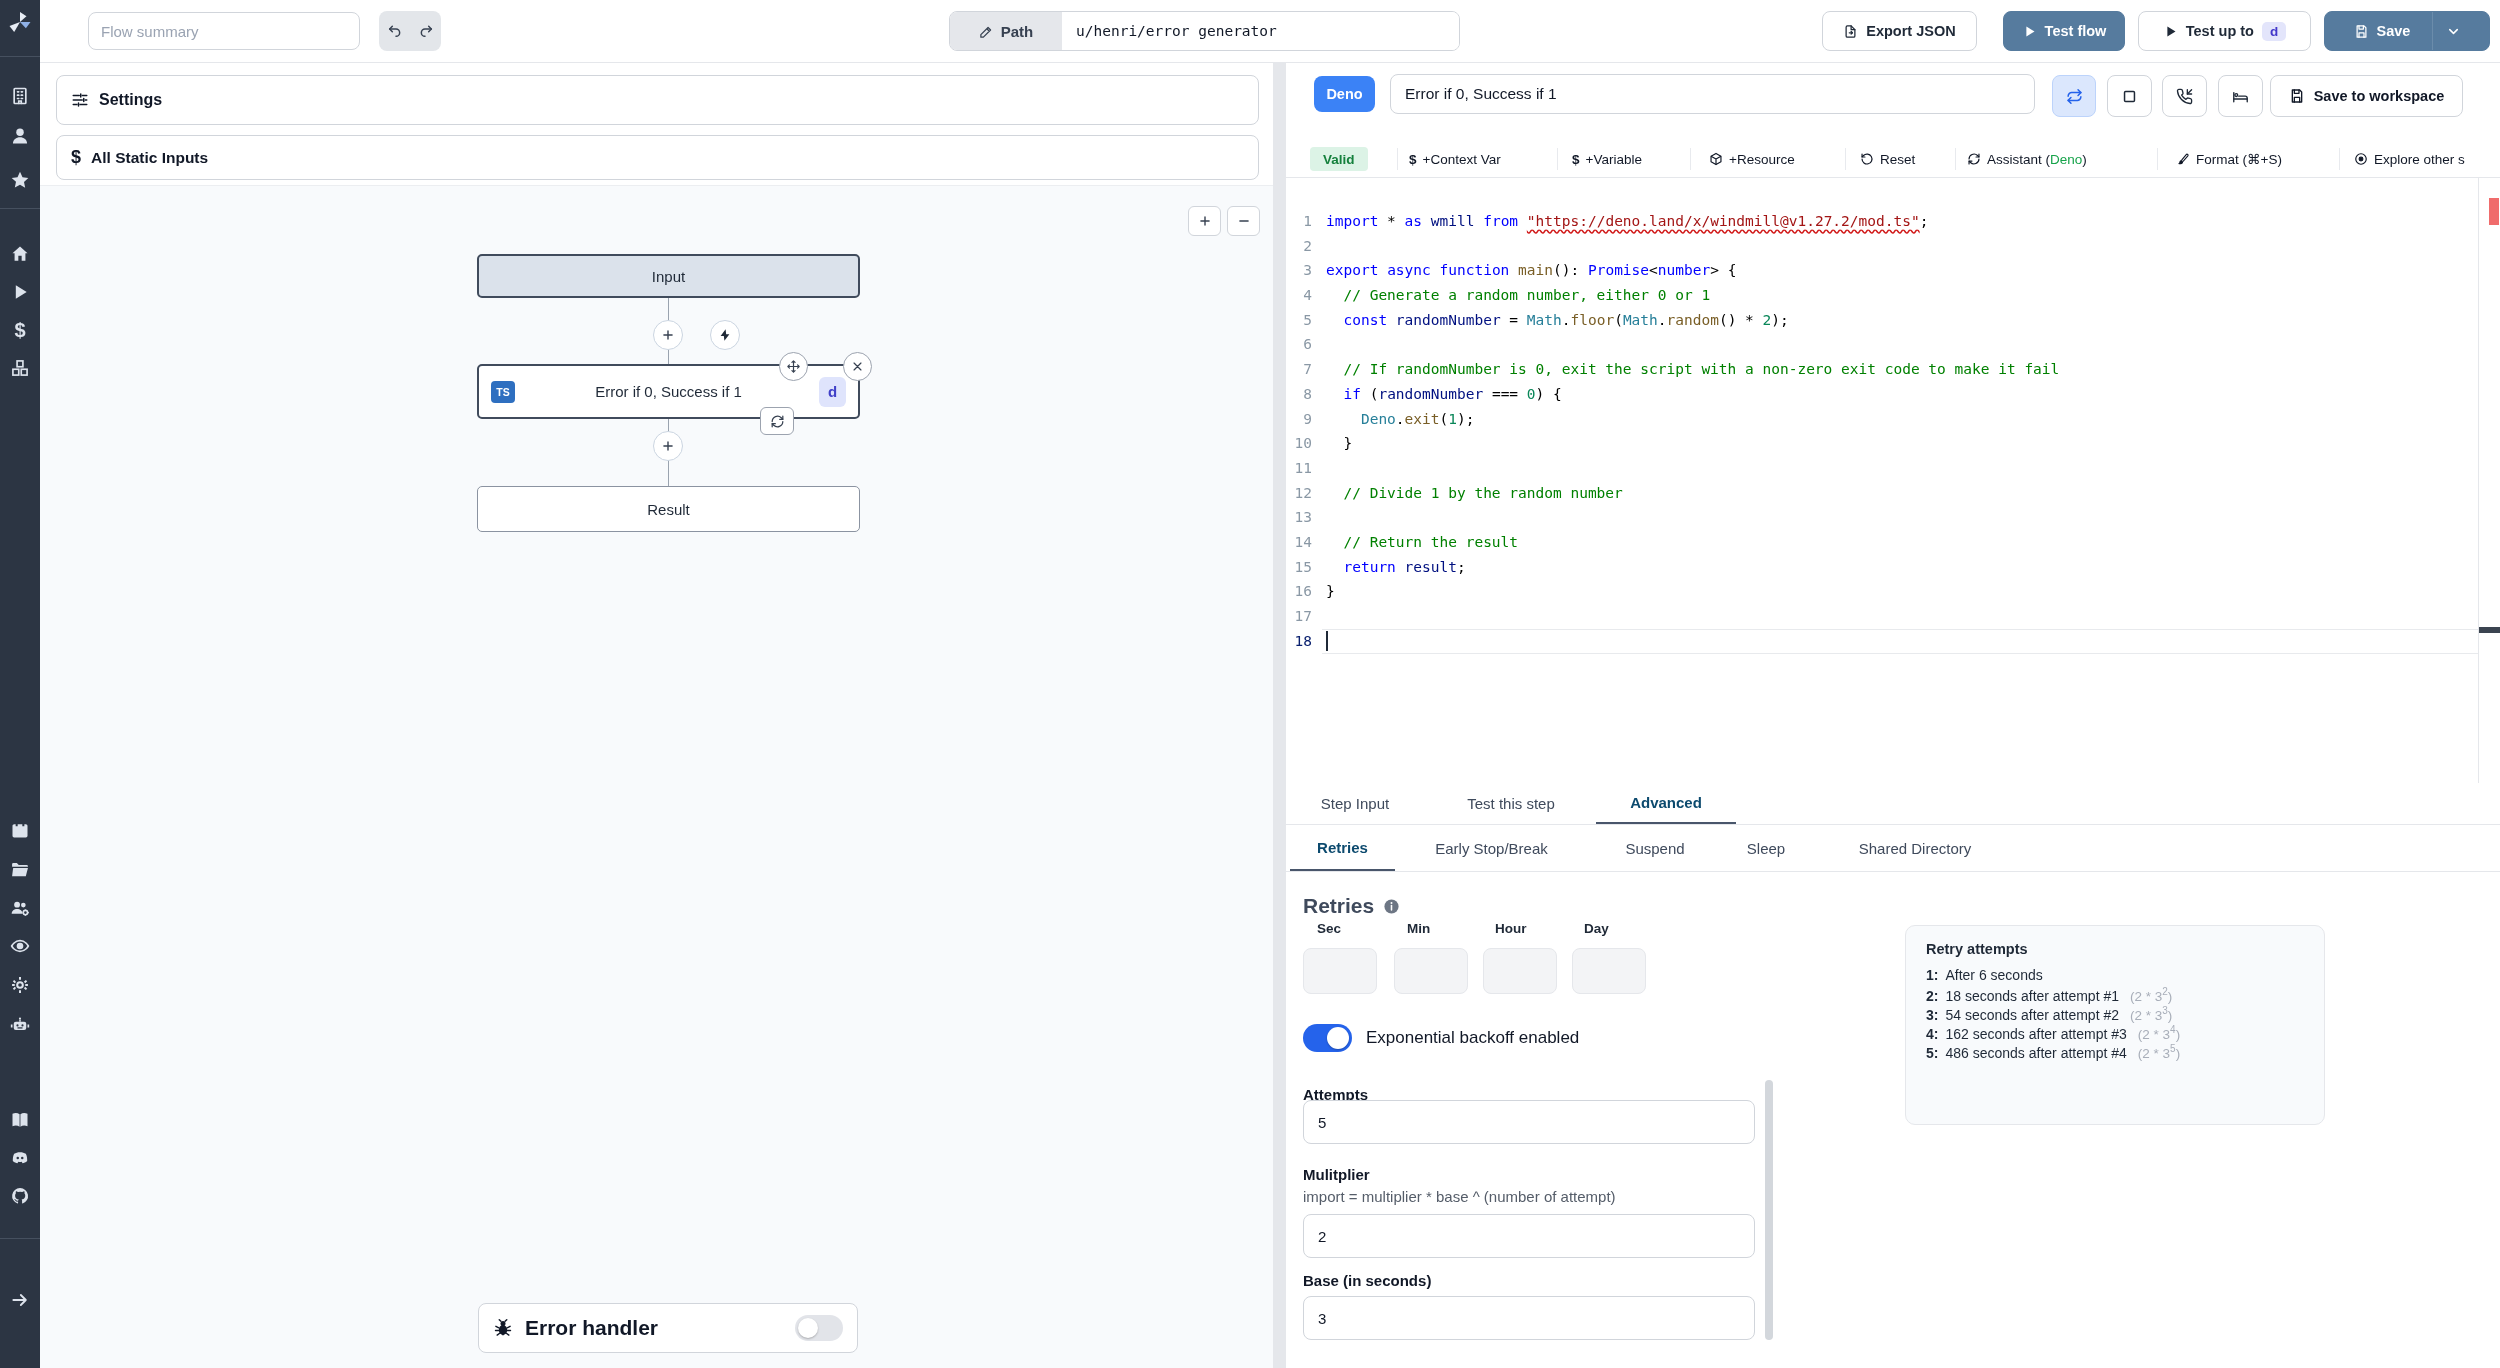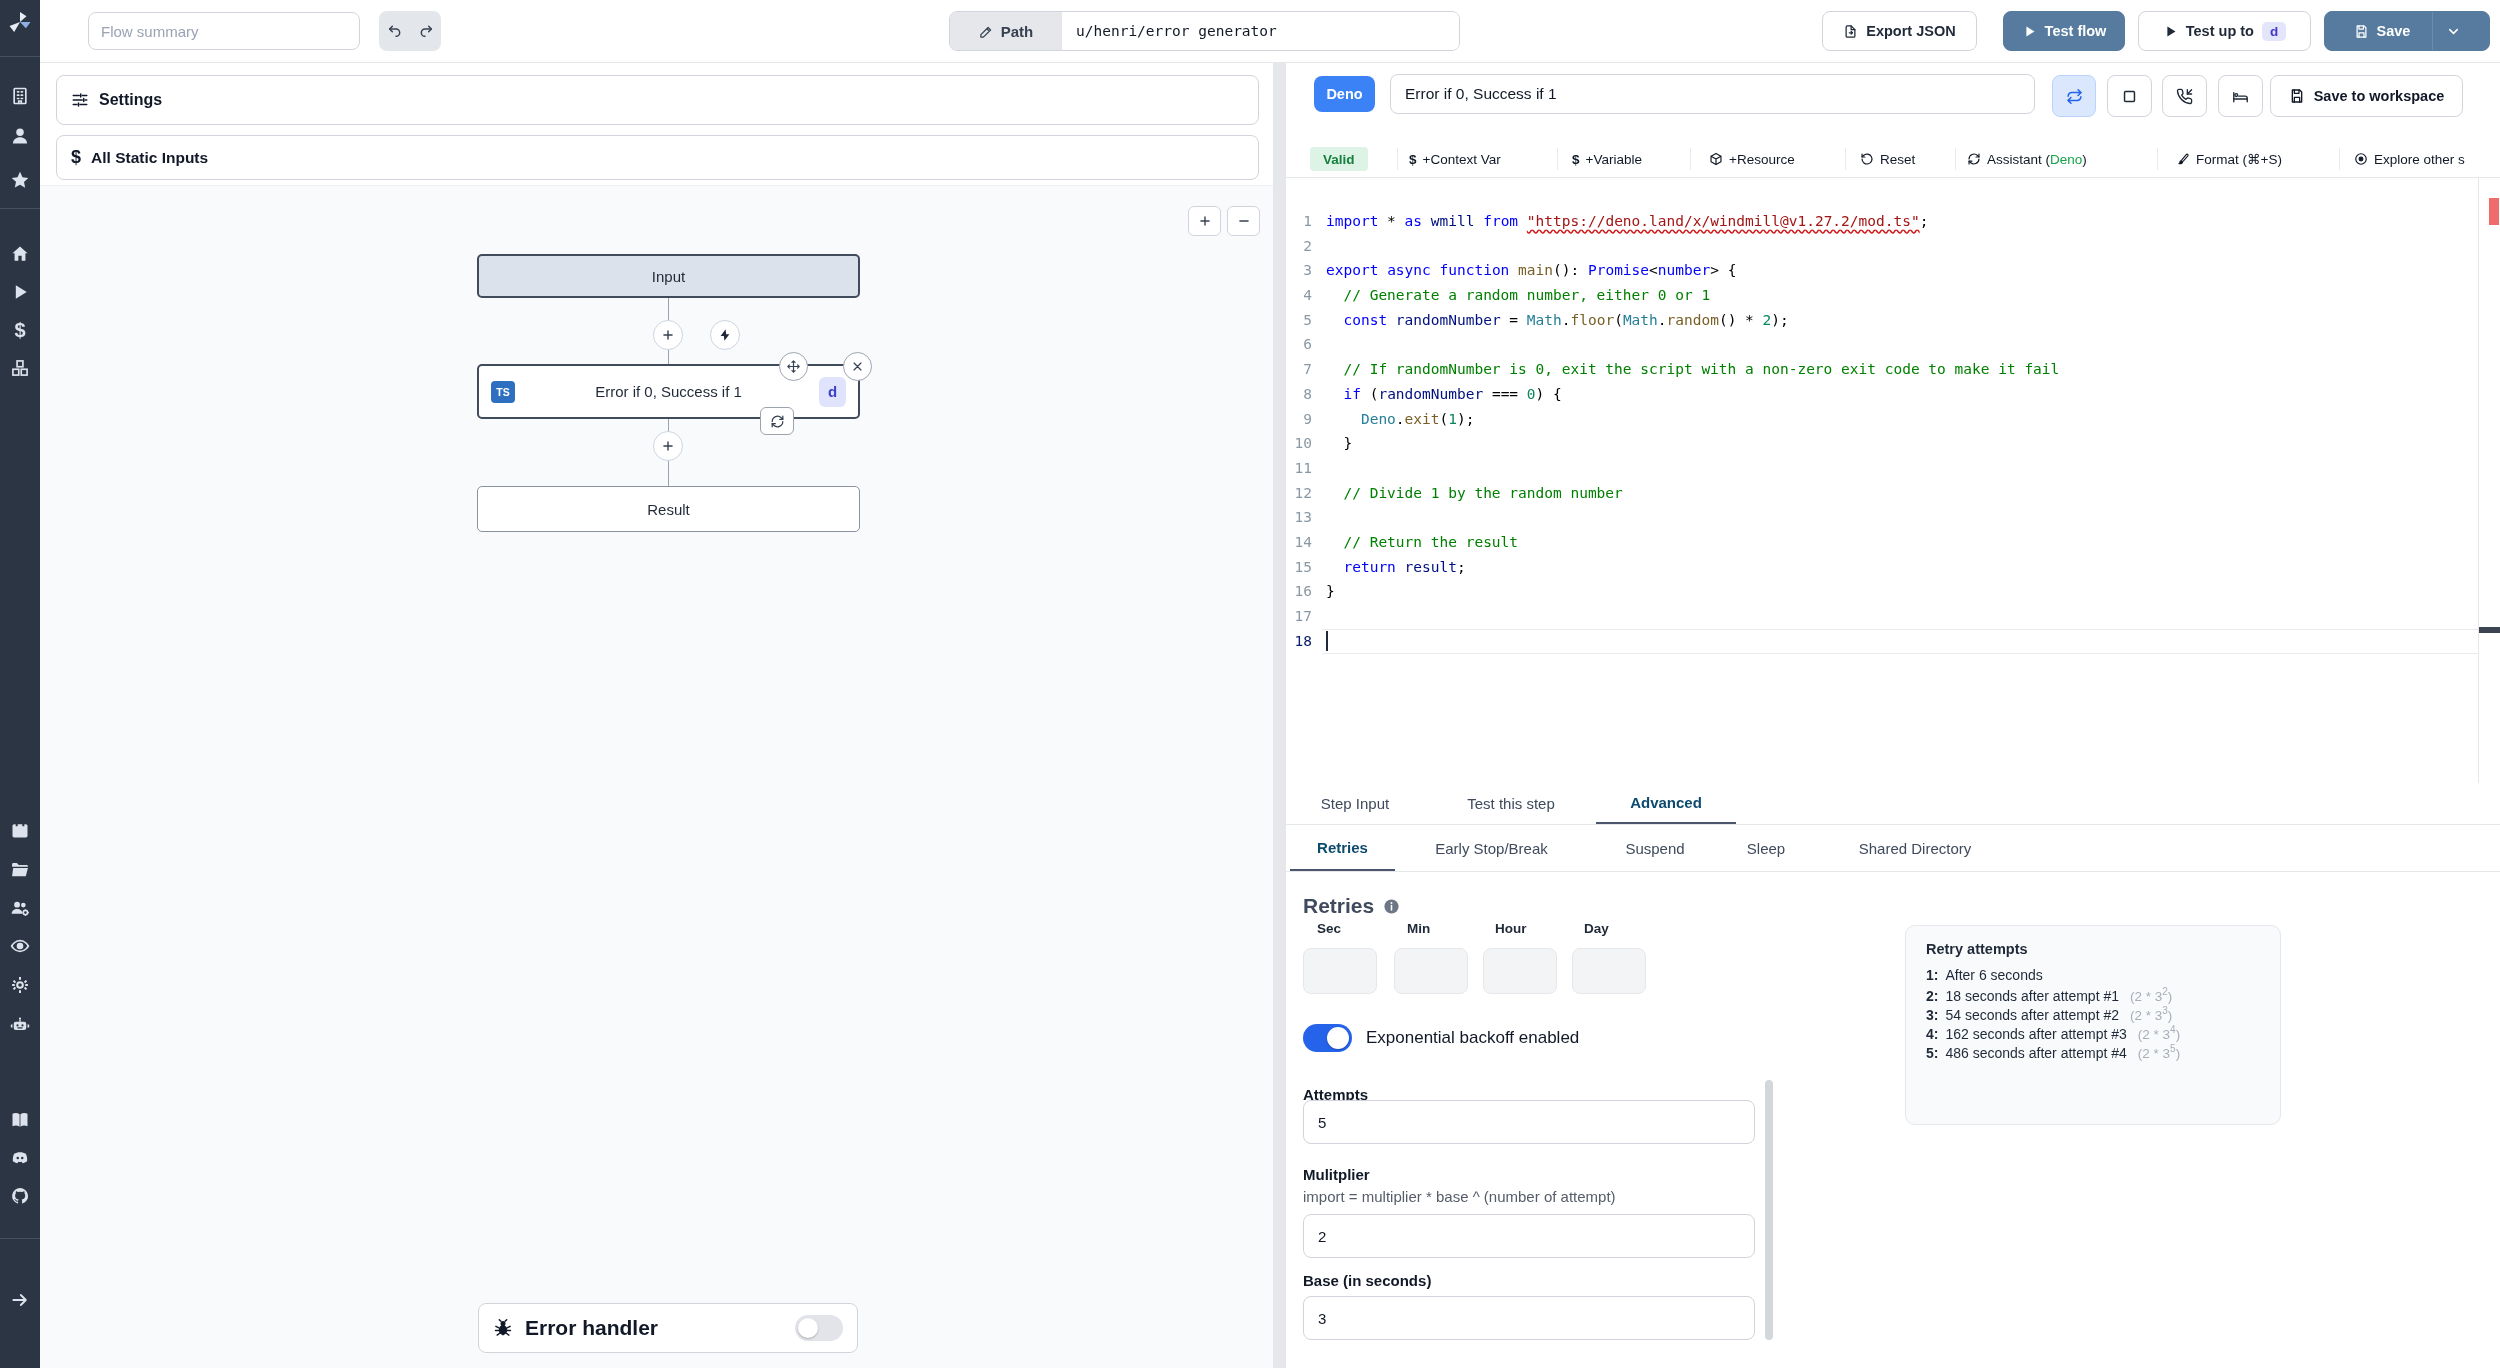--- a/index.html
+++ b/index.html
@@ -120,21 +120,21 @@
   .retries-heading svg { width:17px; height:17px; }
   .unit-labels { position:absolute; left:0; top:52px; width:400px; height:17px; overflow:hidden;margin-left:12px; }
   .unit-label { position:absolute; top:-3px; font-size:13.5px; font-weight:600; color:#1f2937; }
   .unit-input { position:absolute; top:76px; width:74px; height:46px; background:#f3f4f6; border:1px solid #e5e7eb; border-radius:8px; }
   .exp-row { position:absolute; left:17px; top:152px; display:flex; align-items:center; gap:14px; }
   .exp-label { font-size:17px; color:#111827; font-weight:500; }
   .fld-label { position:absolute; left:17px; font-size:15px; font-weight:700; color:#111827; }
   .fld-help { position:absolute; left:17px; font-size:15px; color:#555d69; }
   .fld-input { position:absolute; left:17px; width:452px; height:44px; border:1px solid #d1d5db; border-radius:8px; padding:0 14px; font-size:15px; color:#111827; font-family:"Liberation Sans",sans-serif; }
   .rt-scrollbar { position:absolute; left:479px; top:208px; width:8px; height:260px; background:#d3d7dc; border-radius:4px; cursor:pointer; }
-  .retry-card { position:absolute; left:619px; top:53px; width:376px; height:200px; background:#f8fafc; border:1px solid #e5e7eb; border-radius:10px; padding:15px 20px; }
+  .retry-card { position:absolute; left:619px; top:53px; width:420px; height:200px; background:#f8fafc; border:1px solid #e5e7eb; border-radius:10px; padding:15px 20px; }
   .rc-title { font-size:14.5px; font-weight:600; color:#1f2937; margin-bottom:10px; }
   .retry-item { display:flex; align-items:baseline; gap:7px; font-size:14px; color:#1f2937; height:19px; }
   .ri-n { font-weight:700; }
   .ri-f { color:#a8aeb9; font-size:13.5px; margin-left:4px; }
   .ri-f sup { font-size:10px; }
 </style>
 </head>
 <body>
 
 <div class="app">

